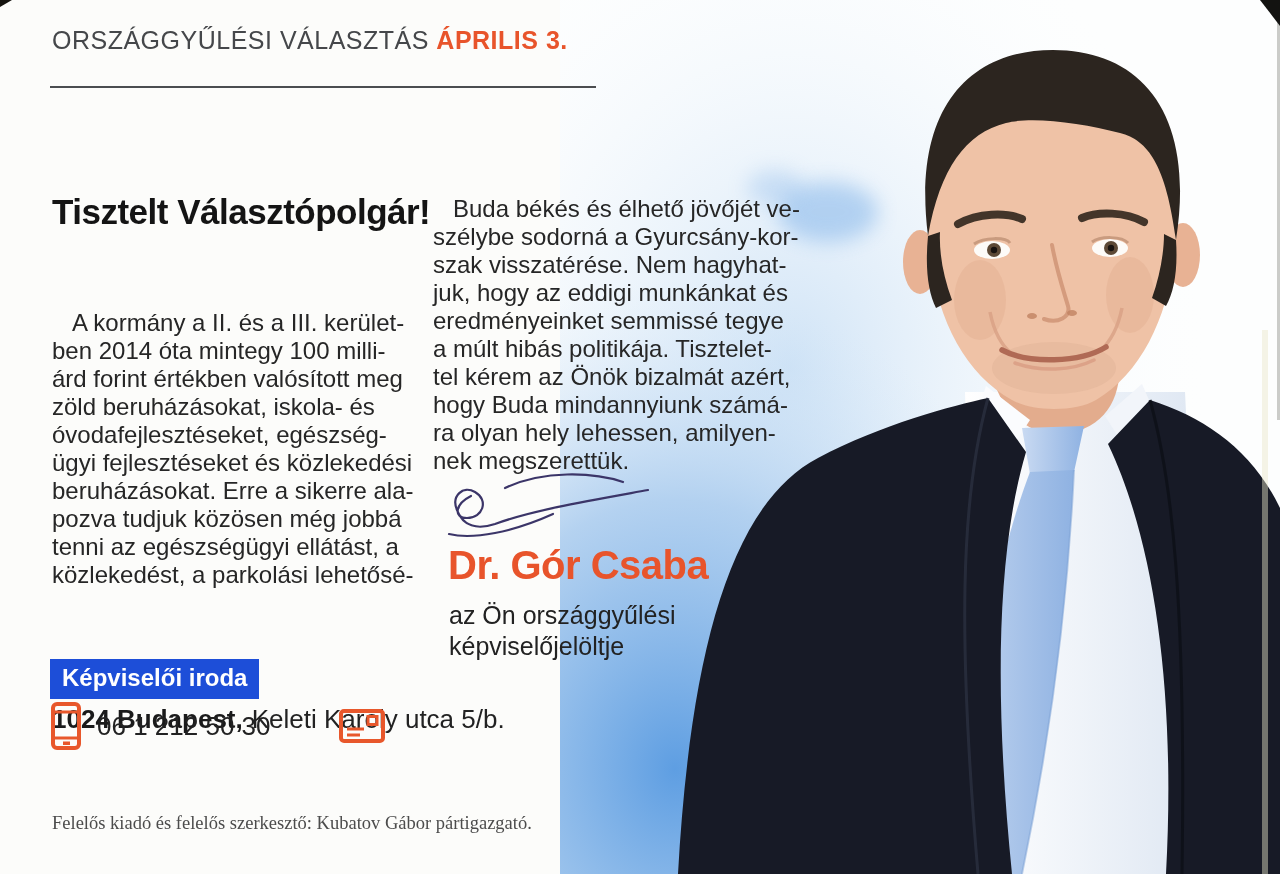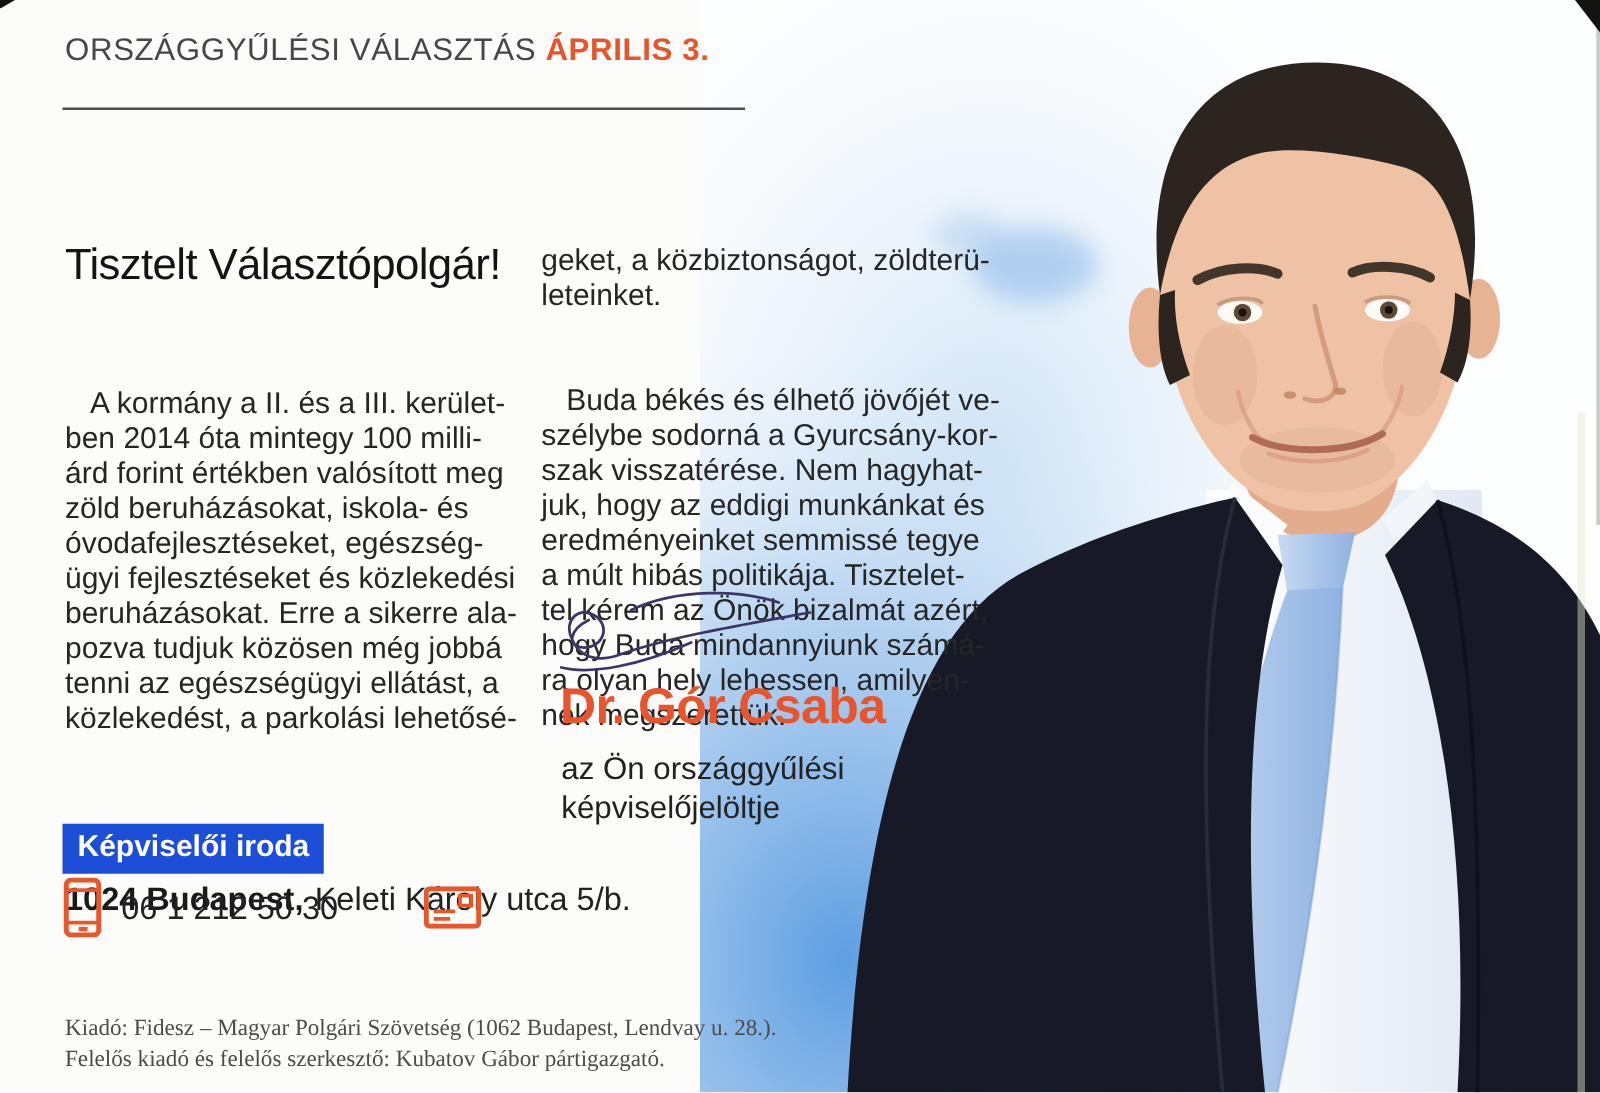--- a/index.html
+++ b/index.html
@@ -11,21 +11,21 @@
   .abs{position:absolute;}
 
   
   .header{left:52px;top:26px;font-size:25px;letter-spacing:.5px;color:#45474a;white-space:pre;}
   .header .date{color:#e8542b;font-weight:700;text-align:right;}
   .divider{left:50px;top:86px;width:546px;height:2px;background:#4b4d50;}
 
   
   .col{white-space:pre-wrap;font-size:24px;line-height:28px;color:#262626;}
   #col-left{left:52px;top:136px;width:382px;}
-  #col-left h1{font-size:35px;line-height:40px;font-weight:400;color:#141414;
+  #col-left h1{font-size:35px;line-height:40px;font-weight:700;color:#141414;
                letter-spacing:-0.5px;margin:0 0 21px 0;white-space:normal;}
   #col-left p,#col-mid p{margin:0;}
   #col-mid{left:433px;top:139px;width:394px;}
 
   
   .sig{left:443px;top:464px;}
   .name{left:448px;top:543px;font-size:40px;font-weight:700;color:#e8542b;letter-spacing:-0.5px;}
   .role{left:449px;top:600px;font-size:25px;line-height:31px;color:#222;white-space:pre-line;}
 
   
@@ -148,22 +148,20 @@
 zöld beruházásokat, iskola- és
 óvodafejlesztéseket, egészség-
 ügyi fejlesztéseket és közlekedési
 beruházásokat. Erre a sikerre ala-
 pozva tudjuk közösen még jobbá
 tenni az egészségügyi ellátást, a
 közlekedést, a parkolási lehetősé-</p>
 </div>
 
 <div id="col-mid" class="abs col">
-  <p>geket, a közbiztonságot, zöldterü-
-leteinket.</p>
   <p>   Buda békés és élhető jövőjét ve-
 szélybe sodorná a Gyurcsány-kor-
 szak visszatérése. Nem hagyhat-
 juk, hogy az eddigi munkánkat és
 eredményeinket semmissé tegye
 a múlt hibás politikája. Tisztelet-
 tel kérem az Önök bizalmát azért,
 hogy Buda mindannyiunk számá-
 ra olyan hely lehessen, amilyen-
 nek megszerettük.</p>
@@ -194,17 +192,16 @@
   <span class="txt">06 1 212 50 30</span>
   <svg class="mail-ic" width="46" height="34" viewBox="0 0 46 34">
     <rect x="2" y="2" width="42" height="30" rx="3" fill="none" stroke="#e8572b" stroke-width="4"></rect>
     <line x1="8" y1="20" x2="25" y2="20" stroke="#e8572b" stroke-width="3"></line>
     <line x1="8" y1="26" x2="21" y2="26" stroke="#e8572b" stroke-width="3"></line>
     <rect x="29" y="7.5" width="9" height="8" fill="none" stroke="#e8572b" stroke-width="3"></rect>
   </svg>
 </div>
 
 <div class="abs imprint">
-  <div>Kiadó: Fidesz – Magyar Polgári Szövetség (1062 Budapest, Lendvay u. 28.).</div>
   <div>Felelős kiadó és felelős szerkesztő: Kubatov Gábor pártigazgató.</div>
 </div>
 
 <div class="abs corner-tl"></div>
 
 </body></html>

